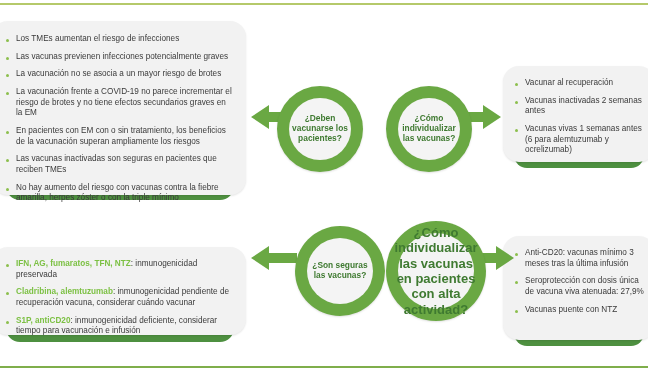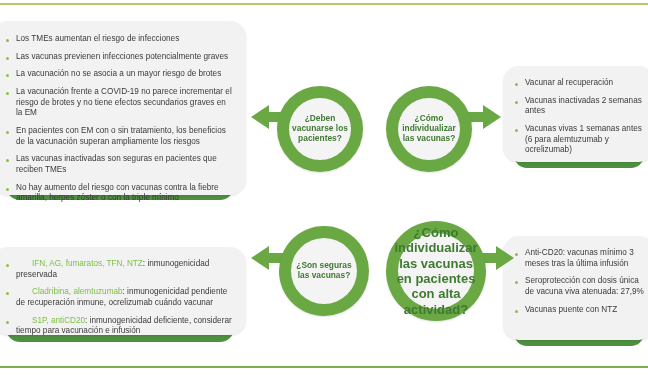--- a/index.html
+++ b/index.html
@@ -44,21 +44,21 @@
   }
   .box li:last-child{margin-bottom:0;}
   .box li::before{
     content:"";
     position:absolute;
     left:0;top:5px;
     width:3px;height:3px;
     background:#8cbf4d;
     border-radius:50%;
   }
-  .hl{color:#7cc043;font-weight:normal;margin-left:16px;}
+  .hl{color:#7cc043;font-weight:bold;}
 
   
   #box-top-left{left:-8px;top:21px;width:254px;height:174px;padding:13px 12px 10px 14px;font-size:8.2px;}
   #shadow-top-left{left:6px;top:186px;width:228px;height:14px;}
 
   #box-bottom-left{left:-8px;top:247px;width:254px;height:88px;padding:12px 12px 10px 14px;font-size:8.2px;}
   #shadow-bottom-left{left:6px;top:328px;width:228px;height:14px;}
 
   
   #box-top-right{left:503px;top:66px;width:152px;height:96px;padding:12px 10px 10px 12px;font-size:8.2px;}
@@ -82,21 +82,21 @@
     display:flex;align-items:center;justify-content:center;
     text-align:center;
     color:#3f7a31;
     font-weight:bold;
     line-height:1.18;
   }
   #circle-1{left:277px;top:86px;width:86px;height:86px;}
   #circle-1 .inner{width:62px;height:62px;font-size:8.4px;}
   #circle-2{left:386px;top:86px;width:86px;height:86px;}
   #circle-2 .inner{width:62px;height:62px;font-size:8.4px;}
-  #circle-3{left:279px;top:226px;width:90px;height:90px;}
+  #circle-3{left:295px;top:226px;width:90px;height:90px;}
   #circle-3 .inner{width:66px;height:66px;font-size:8.4px;}
   #circle-4{left:386px;top:221px;width:100px;height:100px;}
   #circle-4 .inner{width:76px;height:76px;font-size:13px;}
 
   
   .arrow{position:absolute;z-index:3;}
   .arrow svg{display:block;}
 </style>
 </head>
 <body>
@@ -116,21 +116,21 @@
       <li>En pacientes con EM con o sin tratamiento, los beneficios de la vacunación superan ampliamente los riesgos</li>
       <li>Las vacunas inactivadas son seguras en pacientes que reciben TMEs</li>
       <li>No hay aumento del riesgo con vacunas contra la fiebre amarilla, herpes zóster o con la triple mínimo</li>
     </ul>
   </div>
 
   <div class="boxshadow" id="shadow-bottom-left"></div>
   <div class="box" id="box-bottom-left">
     <ul>
       <li><span class="hl">IFN, AG, fumaratos, TFN, NTZ</span><span>: inmunogenicidad preservada</span></li>
-      <li><span class="hl">Cladribina, alemtuzumab</span><span>: inmunogenicidad pendiente de recuperación inmune, ocrelizumab cuándo vacunar</span></li>
+      <li><span class="hl">Cladribina, alemtuzumab</span><span>: inmunogenicidad pendiente de recuperación vacuna, considerar cuándo vacunar</span></li>
       <li><span class="hl">S1P, antiCD20</span><span>: inmunogenicidad deficiente, considerar tiempo para vacunación e infusión</span></li>
     </ul>
   </div>
 
   <div class="boxshadow" id="shadow-top-right"></div>
   <div class="box" id="box-top-right">
     <ul>
       <li>Vacunar al recuperación</li>
       <li>Vacunas inactivadas 2 semanas antes</li>
       <li>Vacunas vivas 1 semanas antes (6 para alemtuzumab y ocrelizumab)</li>

